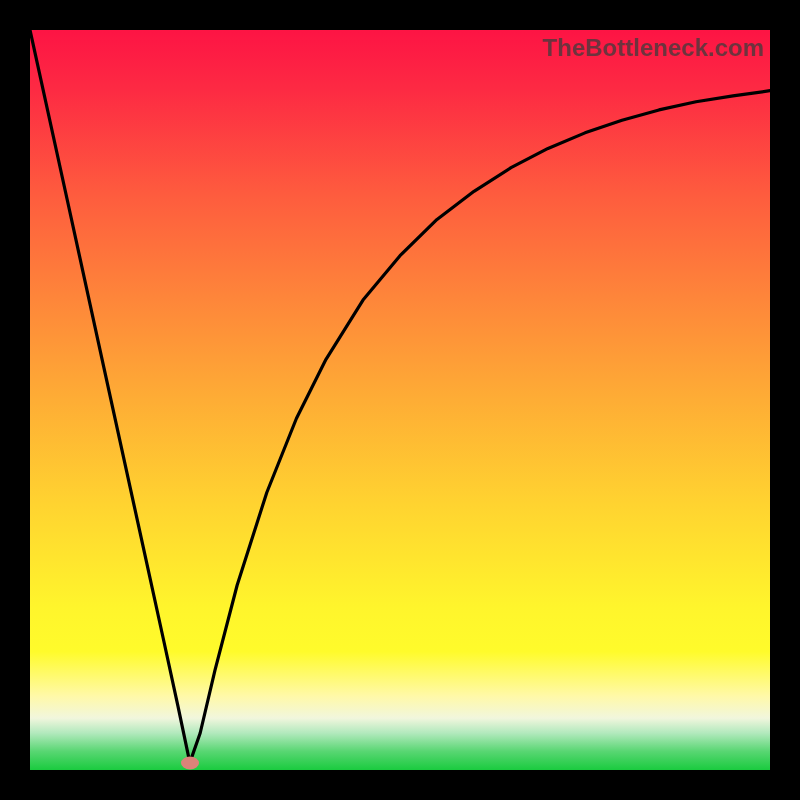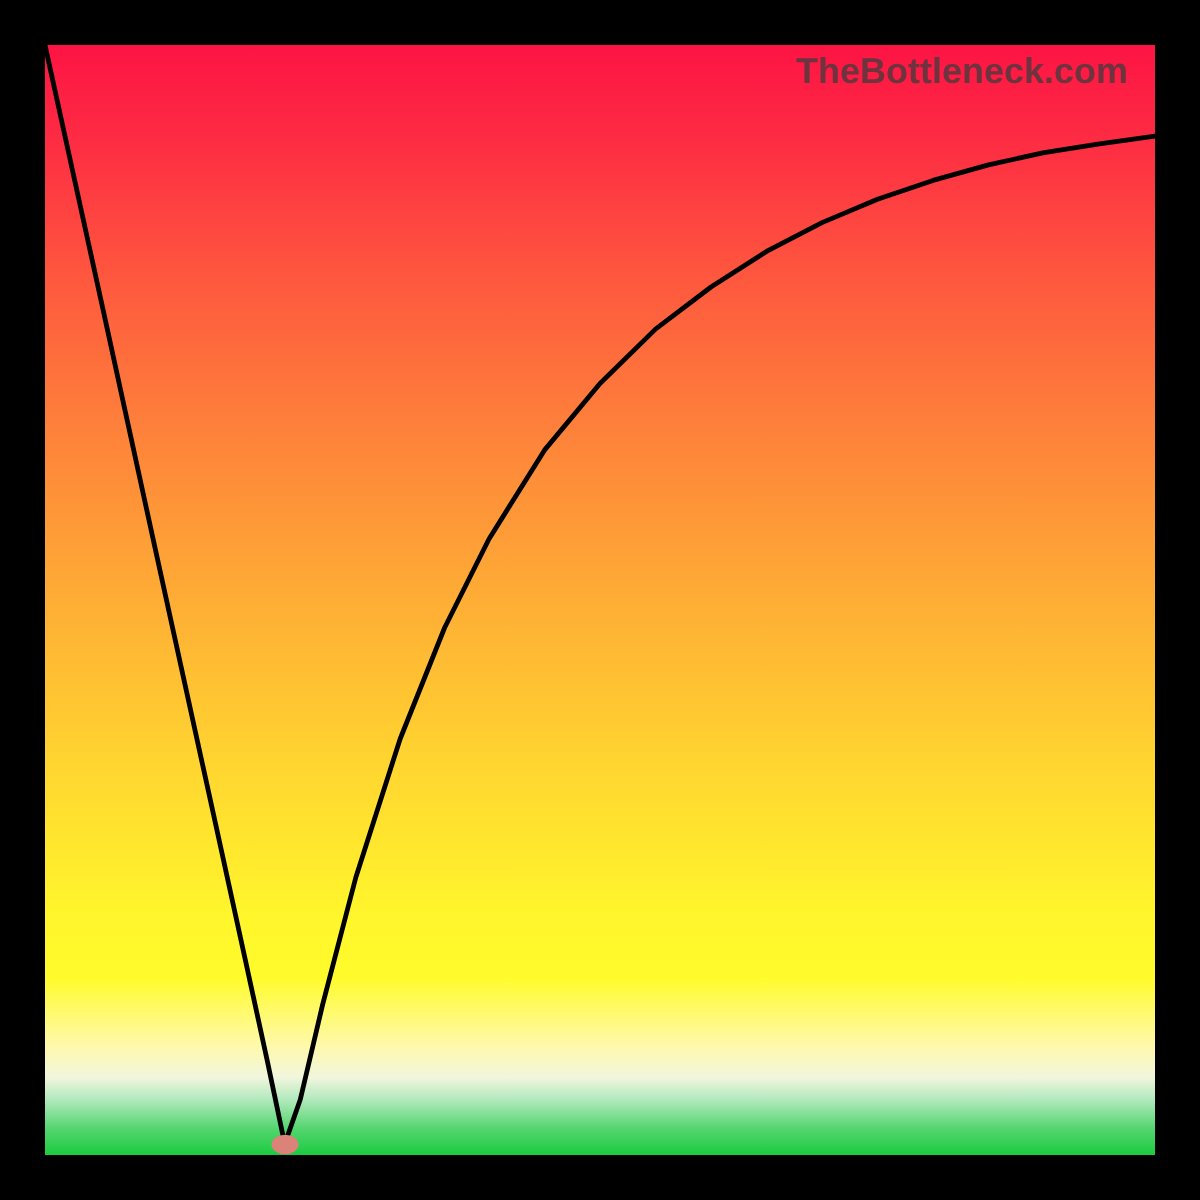--- a/index.html
+++ b/index.html
@@ -43,21 +43,21 @@
       #f1f6dd 93%,
       #b2e9bd 95%,
       #58d672 97.5%,
       #1acb3f 100%
     );
   }
 
   .watermark {
     position: absolute;
     top: 34px;
-    right: 48px;
+    right: 36px;
     font-family: Arial, Helvetica, sans-serif;
     font-size: 24px;
     font-weight: 600;
     color: rgba(60, 60, 60, 0.75);
     letter-spacing: 0px;
     user-select: none;
   }
 
   svg.curve {
     position: absolute;

